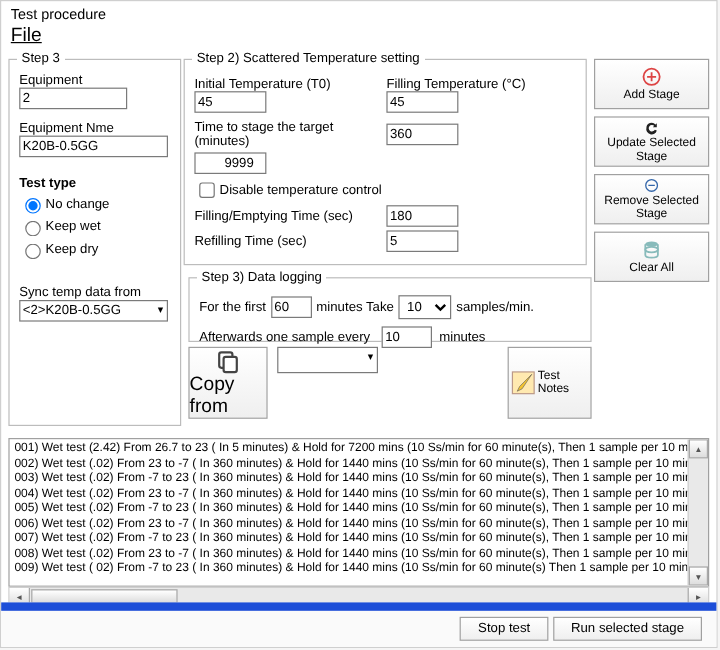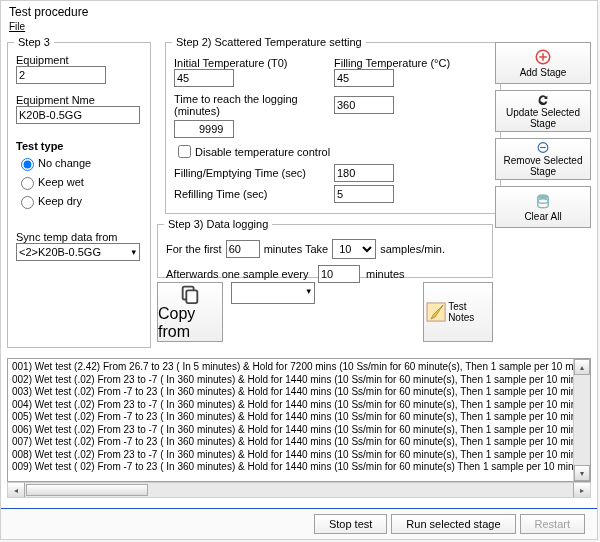--- a/index.html
+++ b/index.html
@@ -20,21 +20,21 @@
     border: 1px solid #cfcfcf;
     box-sizing: border-box;
     position: relative;
   }
   .titlebar {
     padding: 4px 8px 0px 8px;
     font-size: 12px;
   }
   .menubar {
     padding: 2px 8px 4px 8px;
-    font-size: 10px;
+    font-size: 16px;
     text-decoration: underline;
   }
   .client {
     position: relative;
     padding: 0 6px;
   }
   fieldset {
     border: 1px solid #bcbcbc;
     margin: 0;
     padding: 6px 8px 8px 8px;
@@ -65,21 +65,21 @@
   }
   .step1 {
     position: absolute;
     left: 6px;
     top: 0;
     width: 144px;
     height: 312px;
   }
   .step2 {
     position: absolute;
-    left: 164px;
+    left: 152px;
     top: 0;
     width: 336px;
     height: 178px;
   }
   .step3 {
     position: absolute;
     left: 156px;
     top: 182px;
     width: 336px;
     height: 60px;
@@ -208,21 +208,21 @@
     border-right:1px solid #a9a9a9;
     display:flex;align-items:center;justify-content:center;font-size:8px;color:#555;
   }
   .hbtn:last-child{border-right:none;border-left:1px solid #a9a9a9;}
   .hthumb{flex:0 0 120px;background:linear-gradient(#fff,#ddd);border:1px solid #a9a9a9;margin:1px;}
   .htrack{flex:1;}
   .bottombar {
     position: absolute;
     left: 0; right: 0; bottom: 0;
     height: 30px;
-    border-top: 1px solid #1d4ed8;
+    border-top: 7px solid #1d4ed8;
     display: flex;
     align-items: center;
     justify-content: flex-end;
     gap: 4px;
     padding-right: 12px;
     background: #fafafa;
   }
   .btn {
     border: 1px solid #a0a0a0;
     background: linear-gradient(#ffffff,#efefef);
@@ -295,21 +295,21 @@
           <div class="lbl">Initial Temperature (T0)</div>
           <input type="text" class="field" style="width: 60px;" value="45">
         </div>
         <div>
           <div class="lbl">Filling Temperature (°C)</div>
           <input type="text" class="field" style="width: 60px;" value="45">
         </div>
       </div>
 
       <div class="row" style="margin-top:6px">
-        <span class="lbl" style="width:160px">Time to reach the logging (minutes)</span>
+        <span class="lbl" style="width:160px">Time to stage the target (minutes)</span>
         <input type="text" class="field" style="width: 60px;" value="360">
       </div>
 
       <div class="row">
         <input type="text" class="field" style="width: 60px; padding-left: 24px;" value="9999">
       </div>
 
       <div class="row" style="margin-top:4px">
         <input type="checkbox" class="check" style="">
         <span class="lbl">Disable temperature control</span>
@@ -419,16 +419,15 @@
       <div class="hthumb"></div>
       <div class="htrack"></div>
       <div class="hbtn">▸</div>
     </div>
 
   </div>
 
   <div class="bottombar">
     <div class="btn">Stop test</div>
     <div class="btn">Run selected stage</div>
-    <div class="btn disabled">Restart</div>
   </div>
 
 </div>
 
 </body></html>

